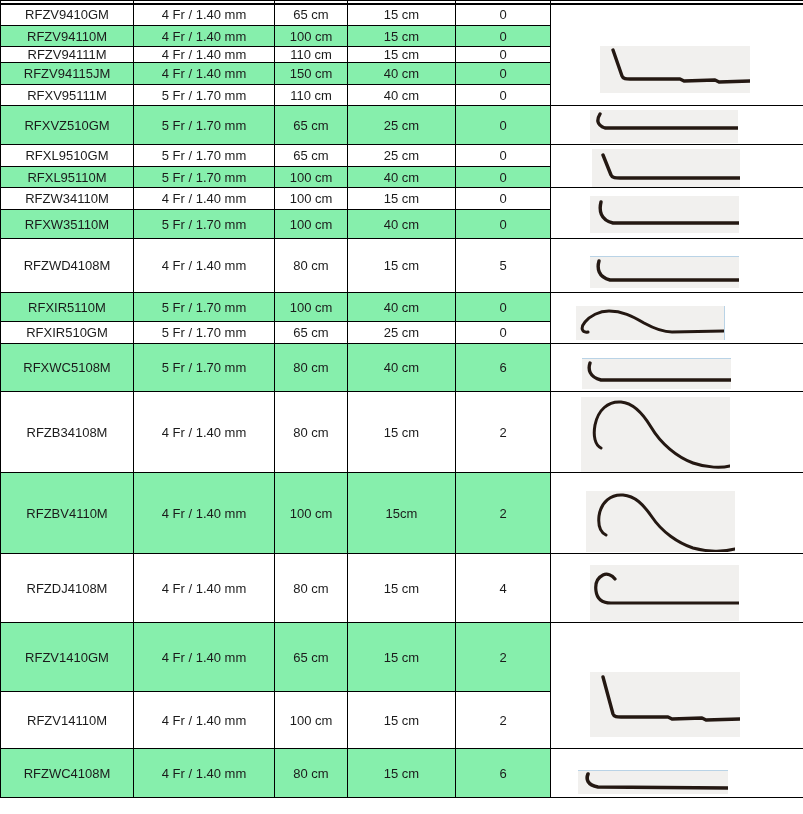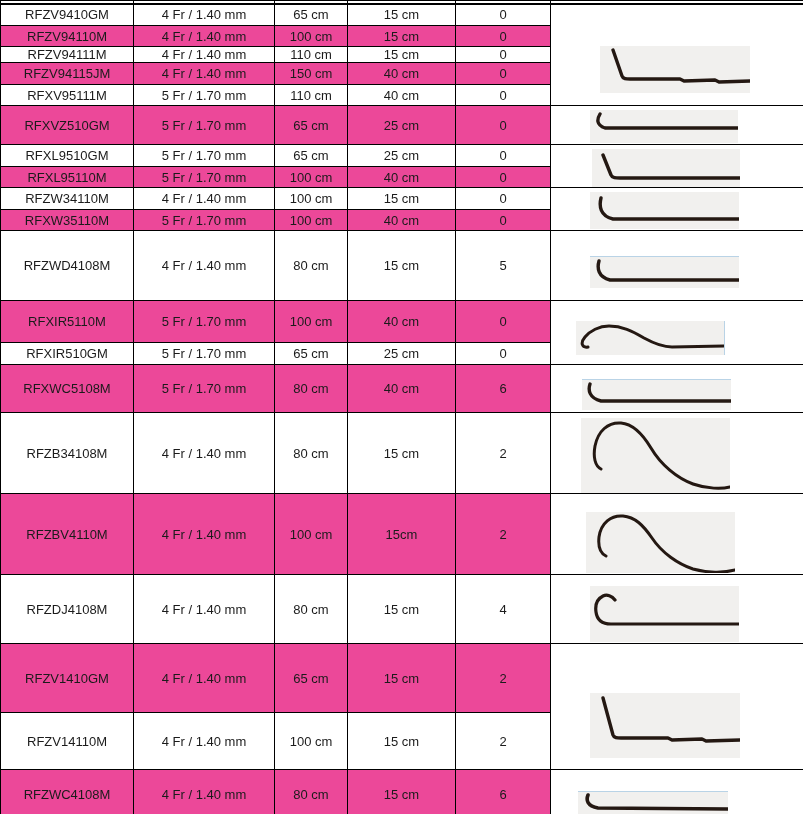--- a/index.html
+++ b/index.html
@@ -20,21 +20,21 @@
     border: 1px solid #000000;
     padding: 0;
     text-align: center;
     vertical-align: middle;
     font-size: 13px;
     color: #1b1b1b;
     overflow: hidden;
     white-space: nowrap;
   }
   tr.strip td { border-bottom: 2px solid #000000; background: #ffffff; }
-  tr.shaded td { background: #ec4899; }
+  tr.shaded td { background: #86efac; }
   td.image-cell { background: #ffffff !important; vertical-align: top; }
   .curve-box {
     background: #f1f0ee;
     position: relative;
   }
   .curve-box.topline { border-top: 1px solid #b9d3e6; }
   .curve-box.rightline { border-right: 1px solid #b9d3e6; }
   .curve-box svg { display: block; width: 100%; height: 100%; }
 </style>
 </head>
@@ -143,42 +143,42 @@
           <td>15 cm</td>
           <td>0</td>
           <td class="image-cell" rowspan="2">
             <div class="curve-box" style="margin: 3px 0px 0px 39px; width: 149px; height: 37px;">
               <svg viewBox="0 0 149 37" preserveAspectRatio="none">
                 <path d="M11,6 C9,14 10,24 23,27 L149,27" fill="none" stroke="#241812" stroke-width="3.4" stroke-linecap="round" stroke-linejoin="round"></path>
               </svg>
             </div>
           </td>
         </tr>
-        <tr class="shaded" style="height: 21px; margin-top: 32px;">
+        <tr class="shaded" style="height: 29px; margin-top: 32px;">
           <td>RFXW35110M</td>
           <td>5 Fr / 1.70 mm</td>
           <td>100 cm</td>
           <td>40 cm</td>
           <td>0</td>
         </tr>
-        <tr style="height: 70px;">
+        <tr style="height: 54px;">
           <td>RFZWD4108M</td>
           <td>4 Fr / 1.40 mm</td>
           <td>80 cm</td>
           <td>15 cm</td>
           <td>5</td>
           <td class="image-cell" rowspan="1">
             <div class="curve-box topline" style="margin: 12px 0px 0px 39px; width: 149px; height: 31px;">
               <svg viewBox="0 0 149 31" preserveAspectRatio="none">
                 <path d="M9,4 C7,11 8,20 20,23 L149,23" fill="none" stroke="#241812" stroke-width="3.4" stroke-linecap="round" stroke-linejoin="round"></path>
               </svg>
             </div>
           </td>
         </tr>
-        <tr class="shaded" style="height: 42px;">
+        <tr class="shaded" style="height: 29px;">
           <td>RFXIR5110M</td>
           <td>5 Fr / 1.70 mm</td>
           <td>100 cm</td>
           <td>40 cm</td>
           <td>0</td>
           <td class="image-cell" rowspan="2">
             <div class="curve-box rightline" style="margin: 10px 0px 0px 25px; width: 148px; height: 34px;">
               <svg viewBox="0 0 148 34" preserveAspectRatio="none">
                 <path d="M12,26 C6,27 4,22 9,16 C14,10 23,5 33,5 C46,5 56,10 68,17 C79,23 88,26 96,26 L148,25" fill="none" stroke="#241812" stroke-width="3" stroke-linecap="round" stroke-linejoin="round"></path>
               </svg>

